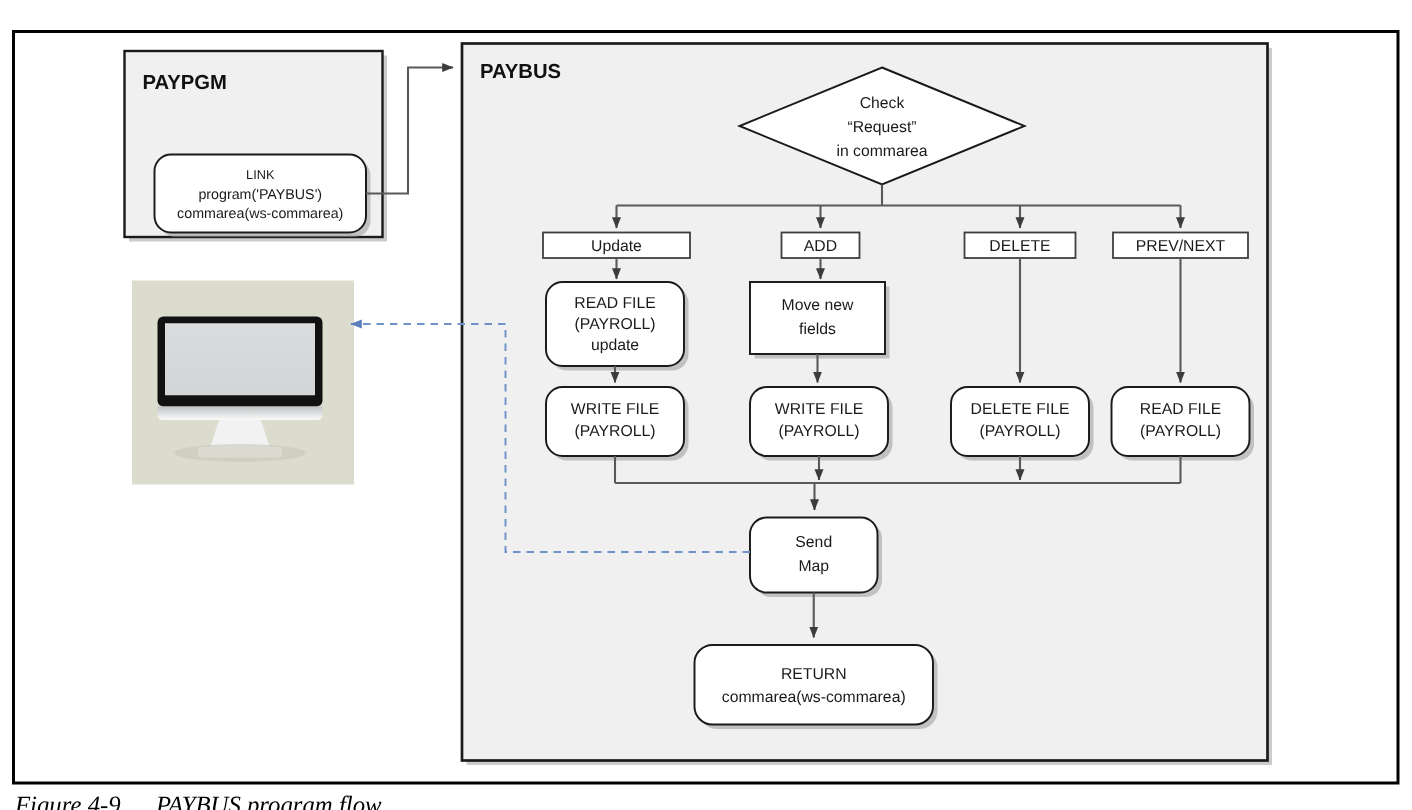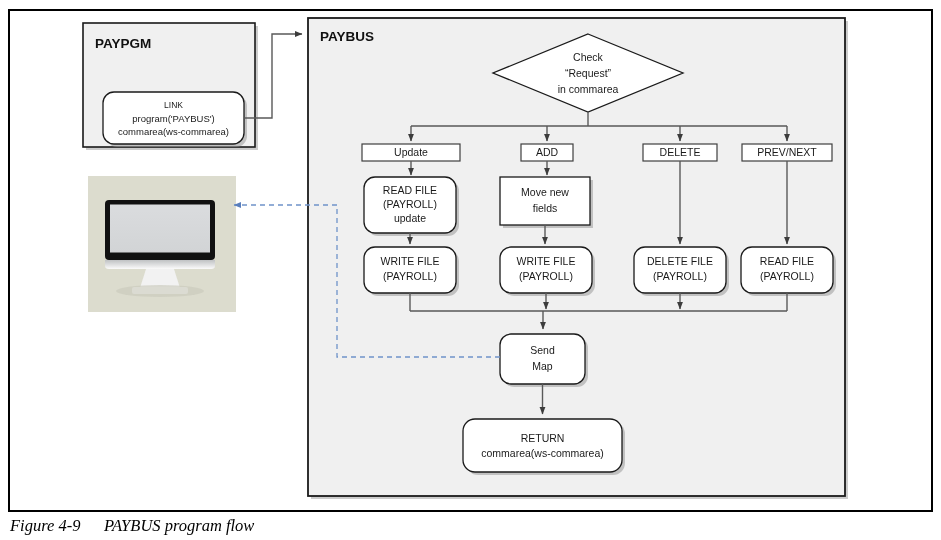--- a/index.html
+++ b/index.html
@@ -10,21 +10,21 @@
   }
   body {
     width: 941px;
     height: 540px;
     position: relative;
     overflow: hidden;
     font-family: "Liberation Sans", sans-serif;
   }
   #figure-root {
     position: absolute;
-    left: 0; top: 1px;
+    left: 0; top: 12px;
     width: 941px;
     height: 468px;
   }
   svg#diagram-svg {
     position: absolute;
     left: 0; top: 0;
     width: 941px;
     height: 540px;
     display: block;
   }

